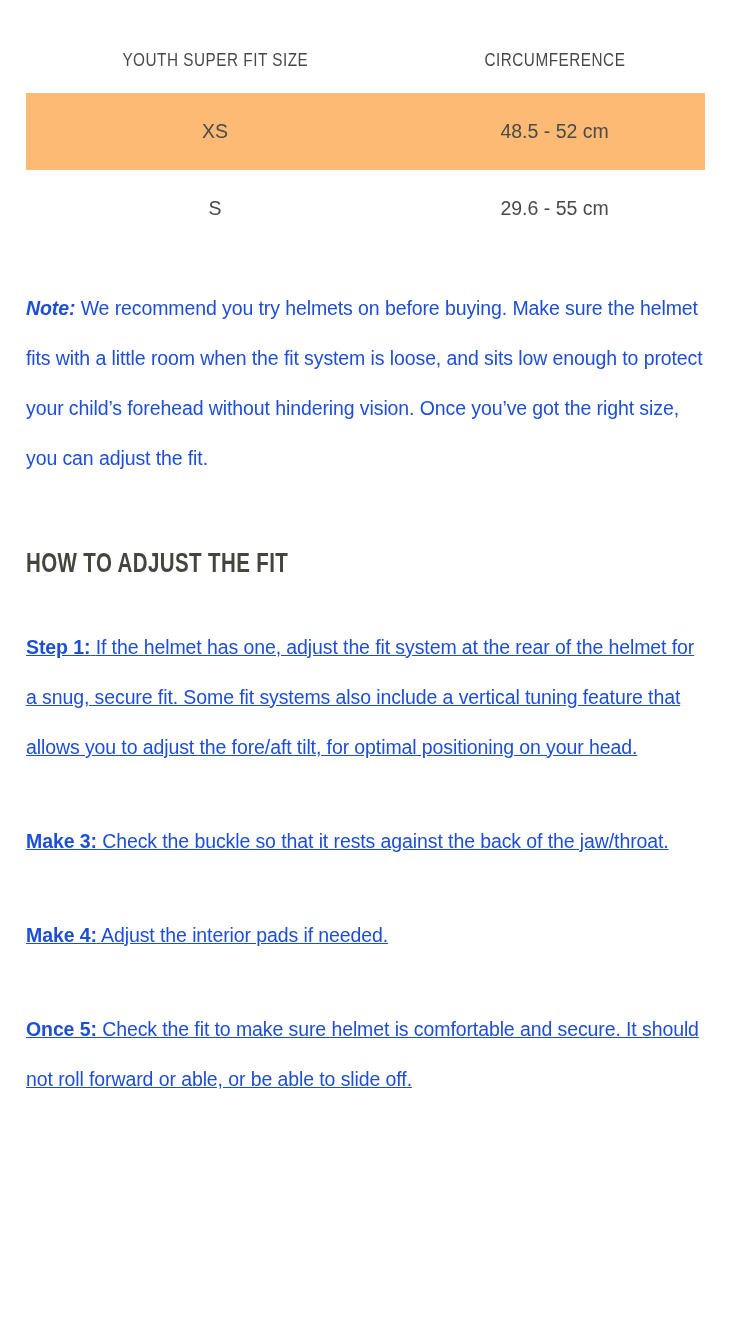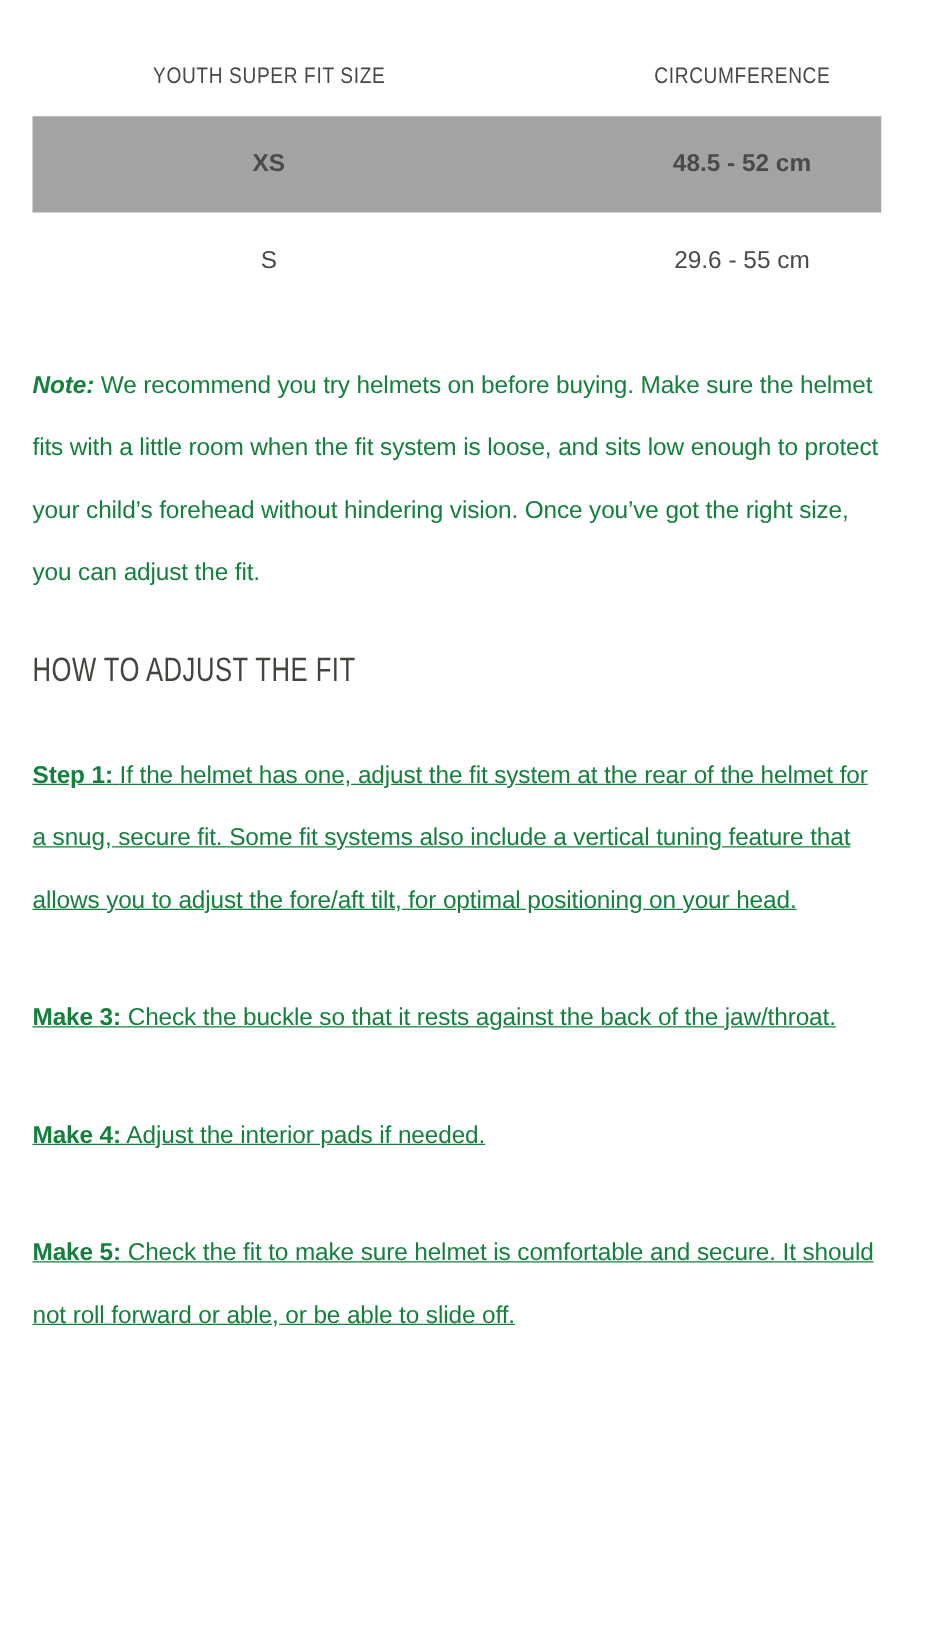--- a/index.html
+++ b/index.html
@@ -9,53 +9,53 @@
     font-family: "Liberation Sans", sans-serif;
     overflow: hidden;
   }
   .page {
     padding: 28px 45px 0 26px;
     color: #4a4a4a;
   }
 
   
   .size-table { width: 679px; }
-  .t-row { display: flex; align-items: center; gap: 39px; }
+  .t-row { display: flex; align-items: center; }
   .t-row.t-head { height: 65px; }
   .t-row.t-data { height: 77px; font-size: 19.5px; }
-  .t-row.highlight { background: #a3a3a3; font-weight: bold; }
+  .t-row.highlight { background: #fdba74; }
   .cell { text-align: center; }
   .col-size { flex: 0 0 55.7%; }
   .col-circ { flex: 0 0 44.3%; }
   .cond {
     display: inline-block;
     font-size: 18px;
     letter-spacing: 0.6px;
     transform: scaleX(0.85);
     color: #484848;
     white-space: nowrap;
   }
 
   
   .body-p {
     width: 679px;
     font-size: 19.5px;
     line-height: 50px;
     letter-spacing: -0.1px;
-    color: #15803d;
+    color: #1d4ed8;
   }
   .note { margin-top: 36px; }
   .b { font-weight: bold; }
   .i { font-style: italic; }
 
   
   .section-heading {
-    margin-top: 38px;
+    margin-top: 65px;
     height: 30px;
-    font-weight: 400;
+    font-weight: 700;
     line-height: 30px;
   }
   .cond-h {
     display: inline-block;
     font-size: 27px;
     letter-spacing: 0.5px;
     transform: scaleX(0.76);
     transform-origin: 0 50%;
     color: #45443f;
     white-space: nowrap;
@@ -105,17 +105,17 @@
     <span class="b">Make 3:</span>
     <span>Check the buckle so that it rests against the back of the jaw/throat.</span>
   </p>
 
   <p class="body-p step">
     <span class="b">Make 4:</span>
     <span>Adjust the interior pads if needed.</span>
   </p>
 
   <p class="body-p step">
-    <span class="b">Make 5:</span>
+    <span class="b">Once 5:</span>
     <span>Check the fit to make sure helmet is comfortable and secure. It should not roll forward or able, or be able to slide off.</span>
   </p>
 
 </div>
 
 </body></html>

